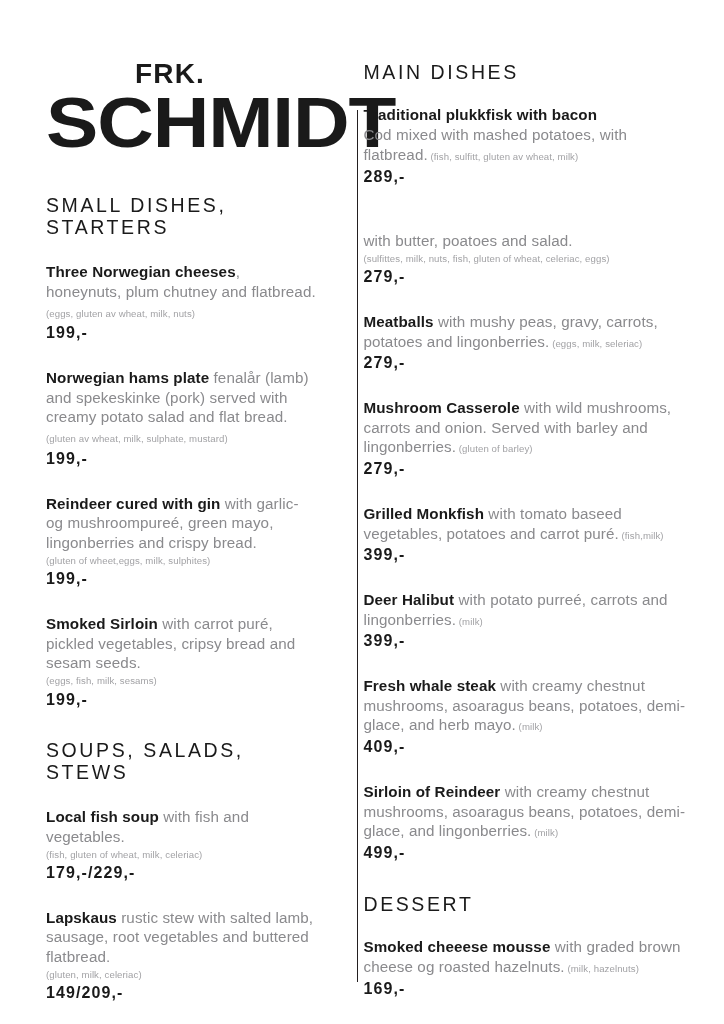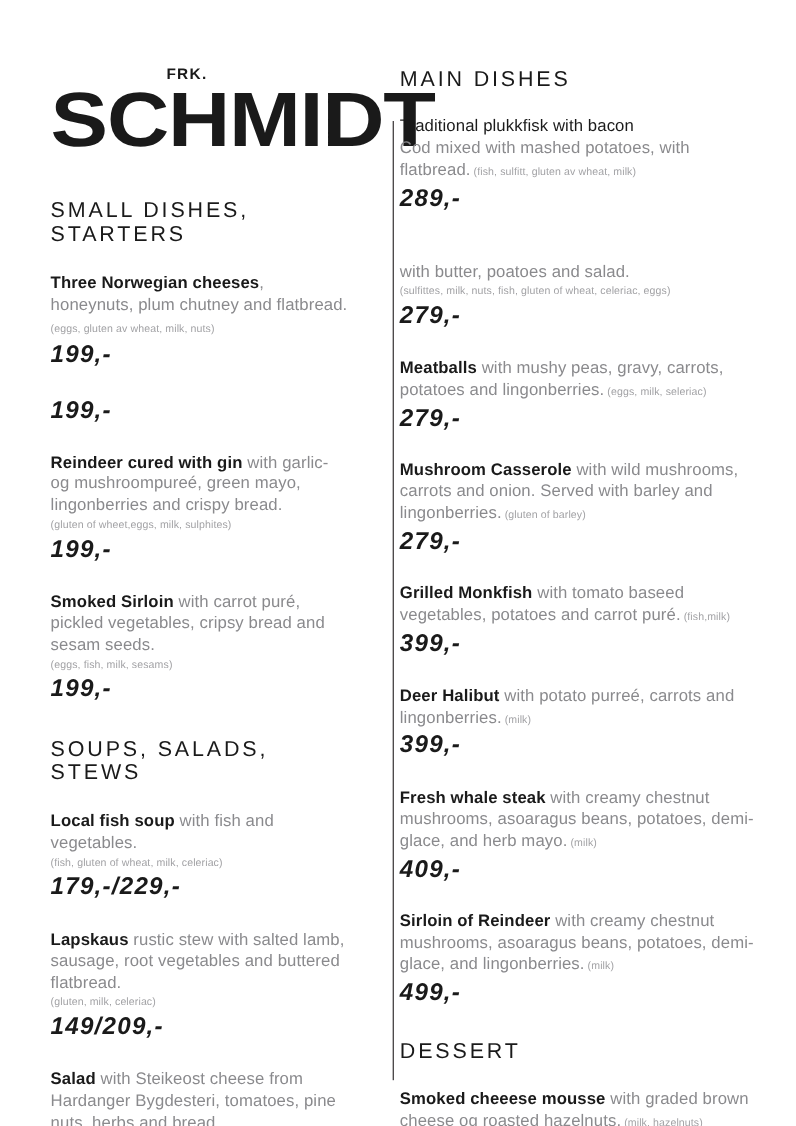--- a/index.html
+++ b/index.html
@@ -46,21 +46,21 @@
   }
 
   
   .logo {
     margin: 0 0 38px 0;
     line-height: 1;
   }
   .logo-frk {
     font-family: "Liberation Sans", sans-serif;
     font-weight: 700;
-    font-size: 14px;
+    font-size: 28px;
     letter-spacing: 1.2px;
     text-align: center;
     width: 236px;
     margin: 0 0 2px 6px;
     color: #1a1a1a;
   }
   .logo-name {
     font-family: "Liberation Sans Narrow", "Liberation Sans", sans-serif;
     font-weight: 700;
     font-size: 70px;
@@ -97,61 +97,61 @@
     color: #8a8a8d;
     margin: 0;
     letter-spacing: 0.1px;
   }
   .item-name {
     color: #1a1a1a;
     font-weight: 700;
     letter-spacing: 0.1px;
   }
   .item-name.light {
-    font-weight: 400;
+    font-weight: 700;
     color: #1a1a1a;
     text-align: center;
   }
   .allergens {
     font-size: 9.6px;
     color: #a2a2a5;
     letter-spacing: 0.1px;
     white-space: normal;
   }
   .allergens.block {
     display: block;
     margin-top: 2px;
   }
   .price {
-    font-size: 22px;
+    font-size: 16px;
     font-weight: 700;
     color: #1a1a1a;
     letter-spacing: 1.1px;
     margin: 3px 0 0 0;
     line-height: 1.1;
-    font-style: italic;
   }
 </style>
 </head>
 <body>
 
 <div class="page">
 
   <div class="col col-left">
     <div class="logo">
       <div class="logo-frk">FRK.</div>
       <div class="logo-name">SCHMIDT</div>
     </div>
     <div id="left-sections">
         <div class="section-head">SMALL DISHES, STARTERS</div>
         <div class="item">
           <p class="item-body"><span class="item-name">Three Norwegian cheeses</span><span>, honeynuts, plum chutney and flatbread.</span><span class="allergens"> (eggs, gluten av wheat, milk, nuts)</span></p>
           <p class="price">199,-</p>
         </div>
         <div class="item">
+          <p class="item-body"><span class="item-name">Norwegian hams plate</span><span> fenalår (lamb) and spekeskinke (pork) served with creamy potato salad and flat bread.</span><span class="allergens"> (gluten av wheat, milk, sulphate, mustard)</span></p>
           <p class="price">199,-</p>
         </div>
         <div class="item">
           <p class="item-body"><span class="item-name">Reindeer cured with gin</span><span> with garlic- og mushroompureé, green mayo, lingonberries and crispy bread.</span><span class="allergens block">(gluten of wheet,eggs, milk, sulphites)</span></p>
           <p class="price">199,-</p>
         </div>
         <div class="item">
           <p class="item-body"><span class="item-name">Smoked Sirloin</span><span> with carrot puré, pickled vegetables, cripsy bread and sesam seeds.</span><span class="allergens block">(eggs, fish, milk, sesams)</span></p>
           <p class="price">199,-</p>
         </div>

